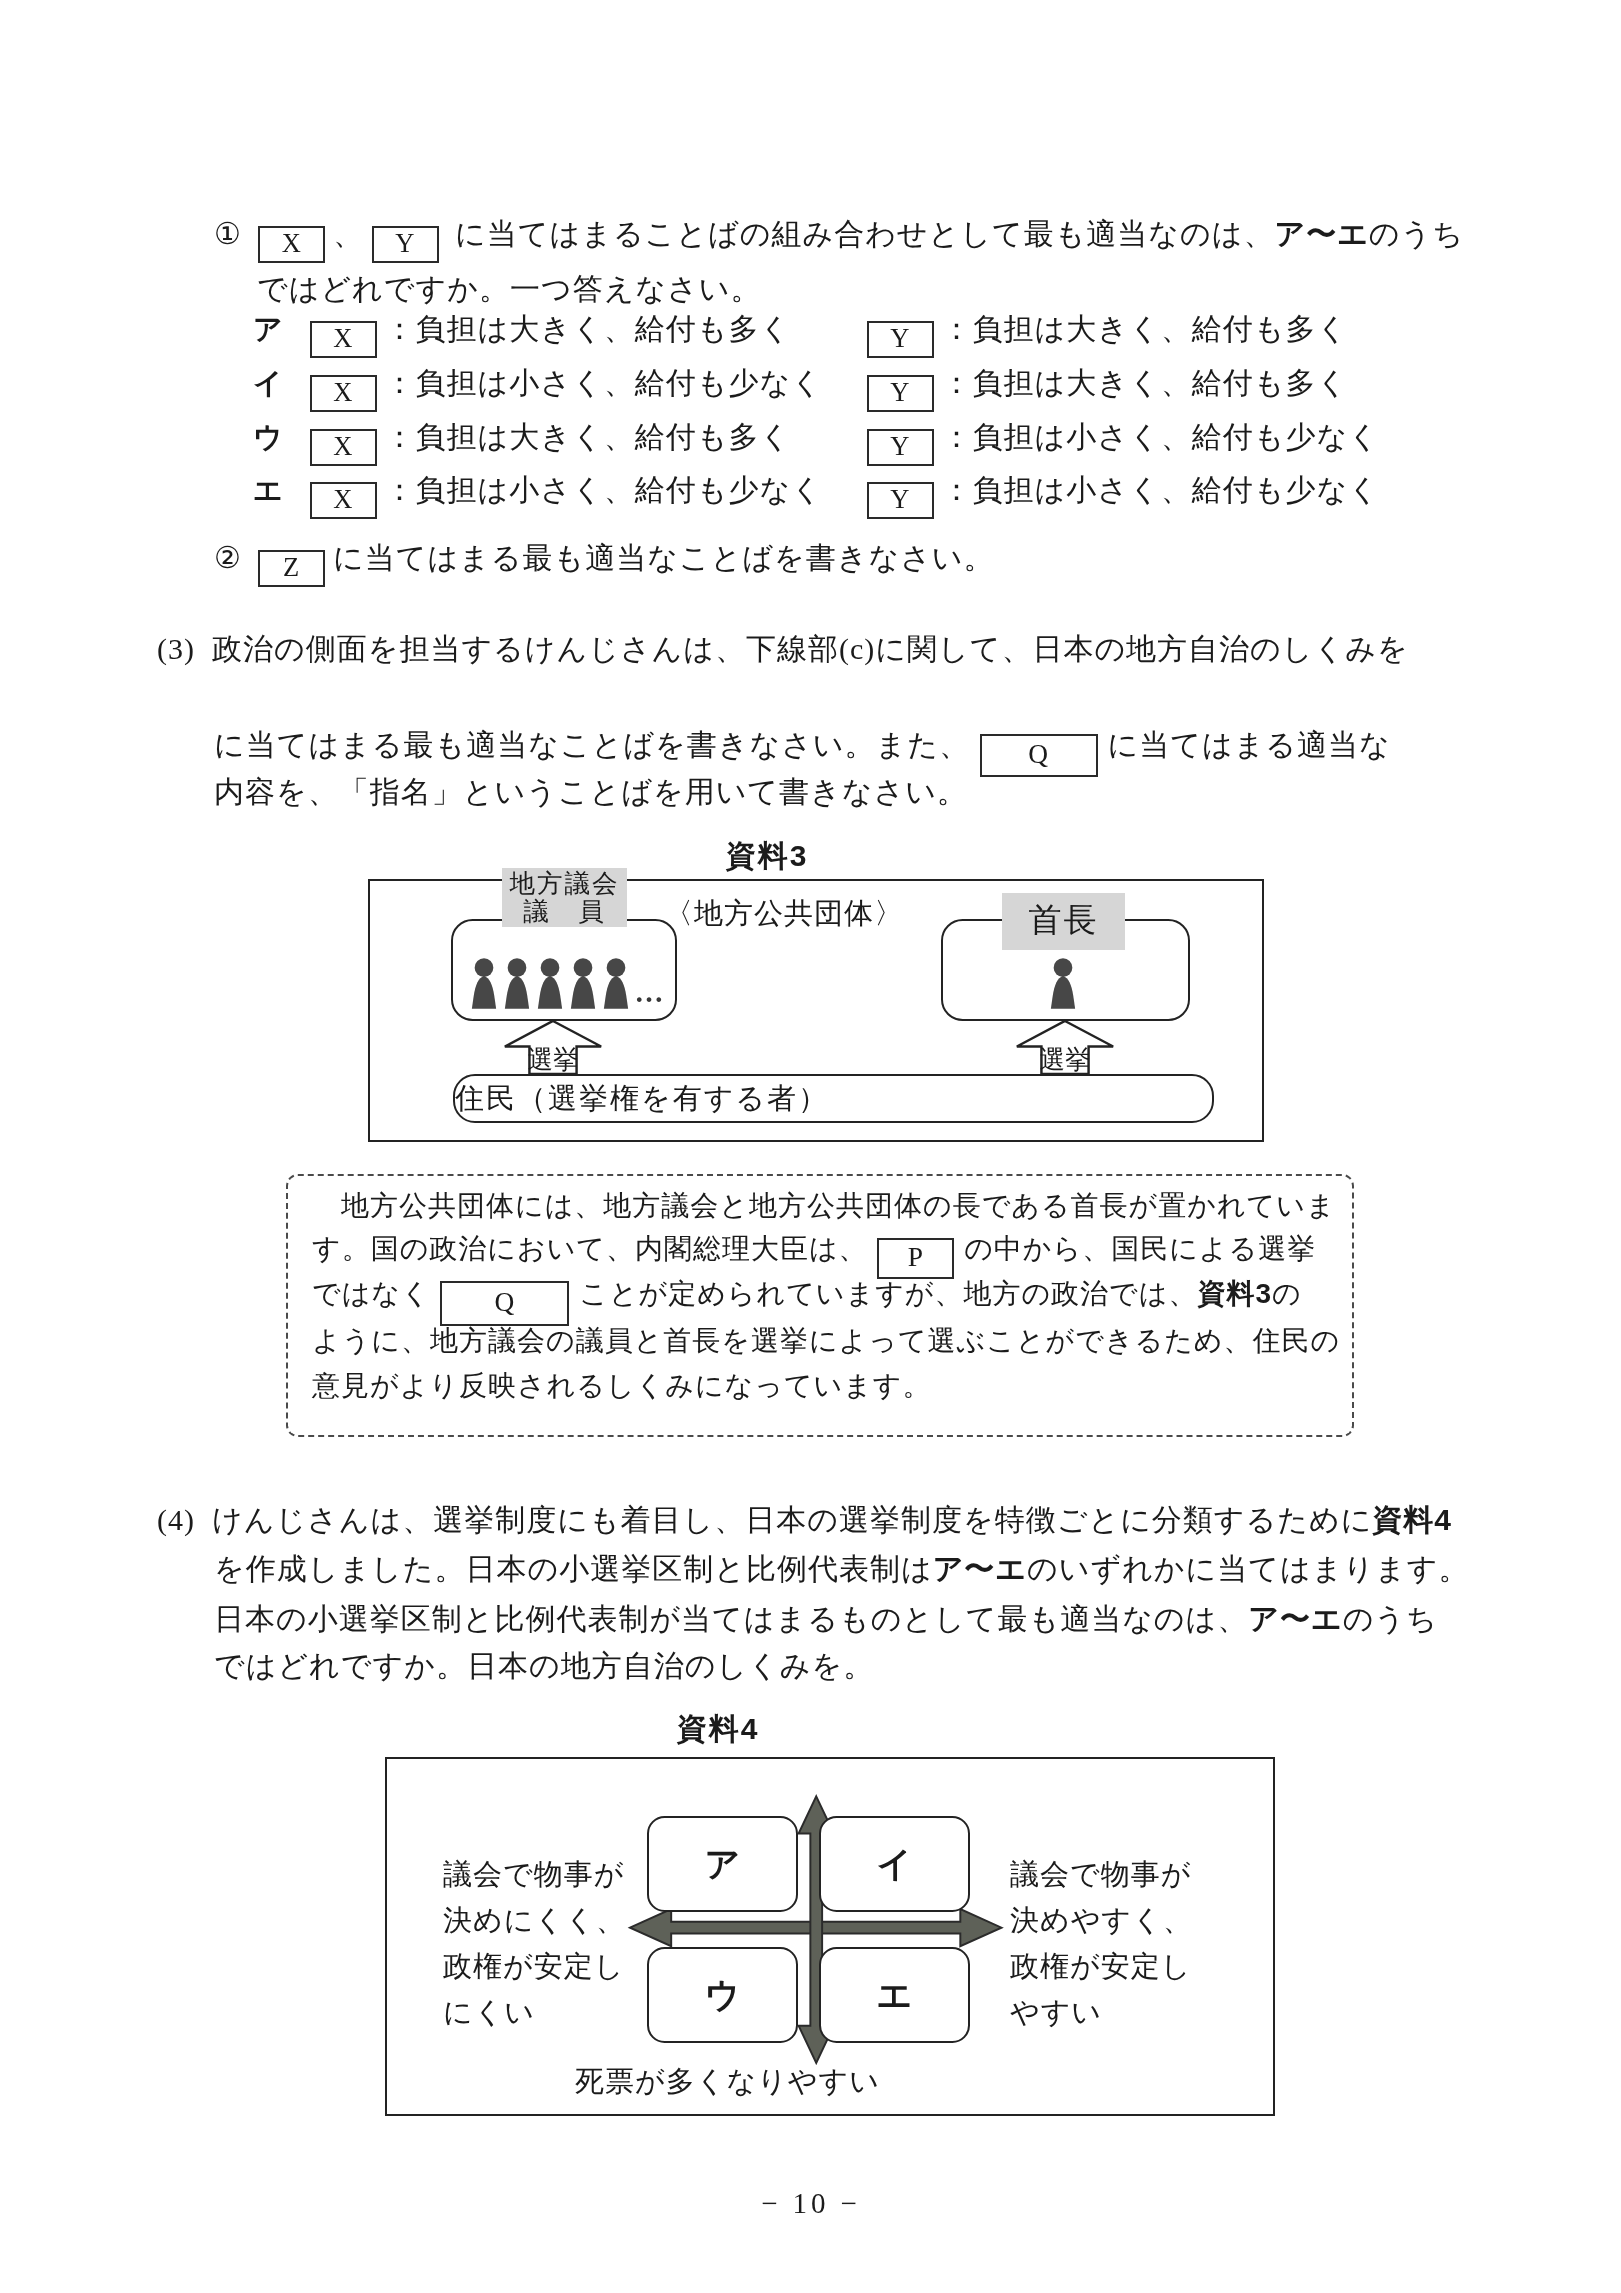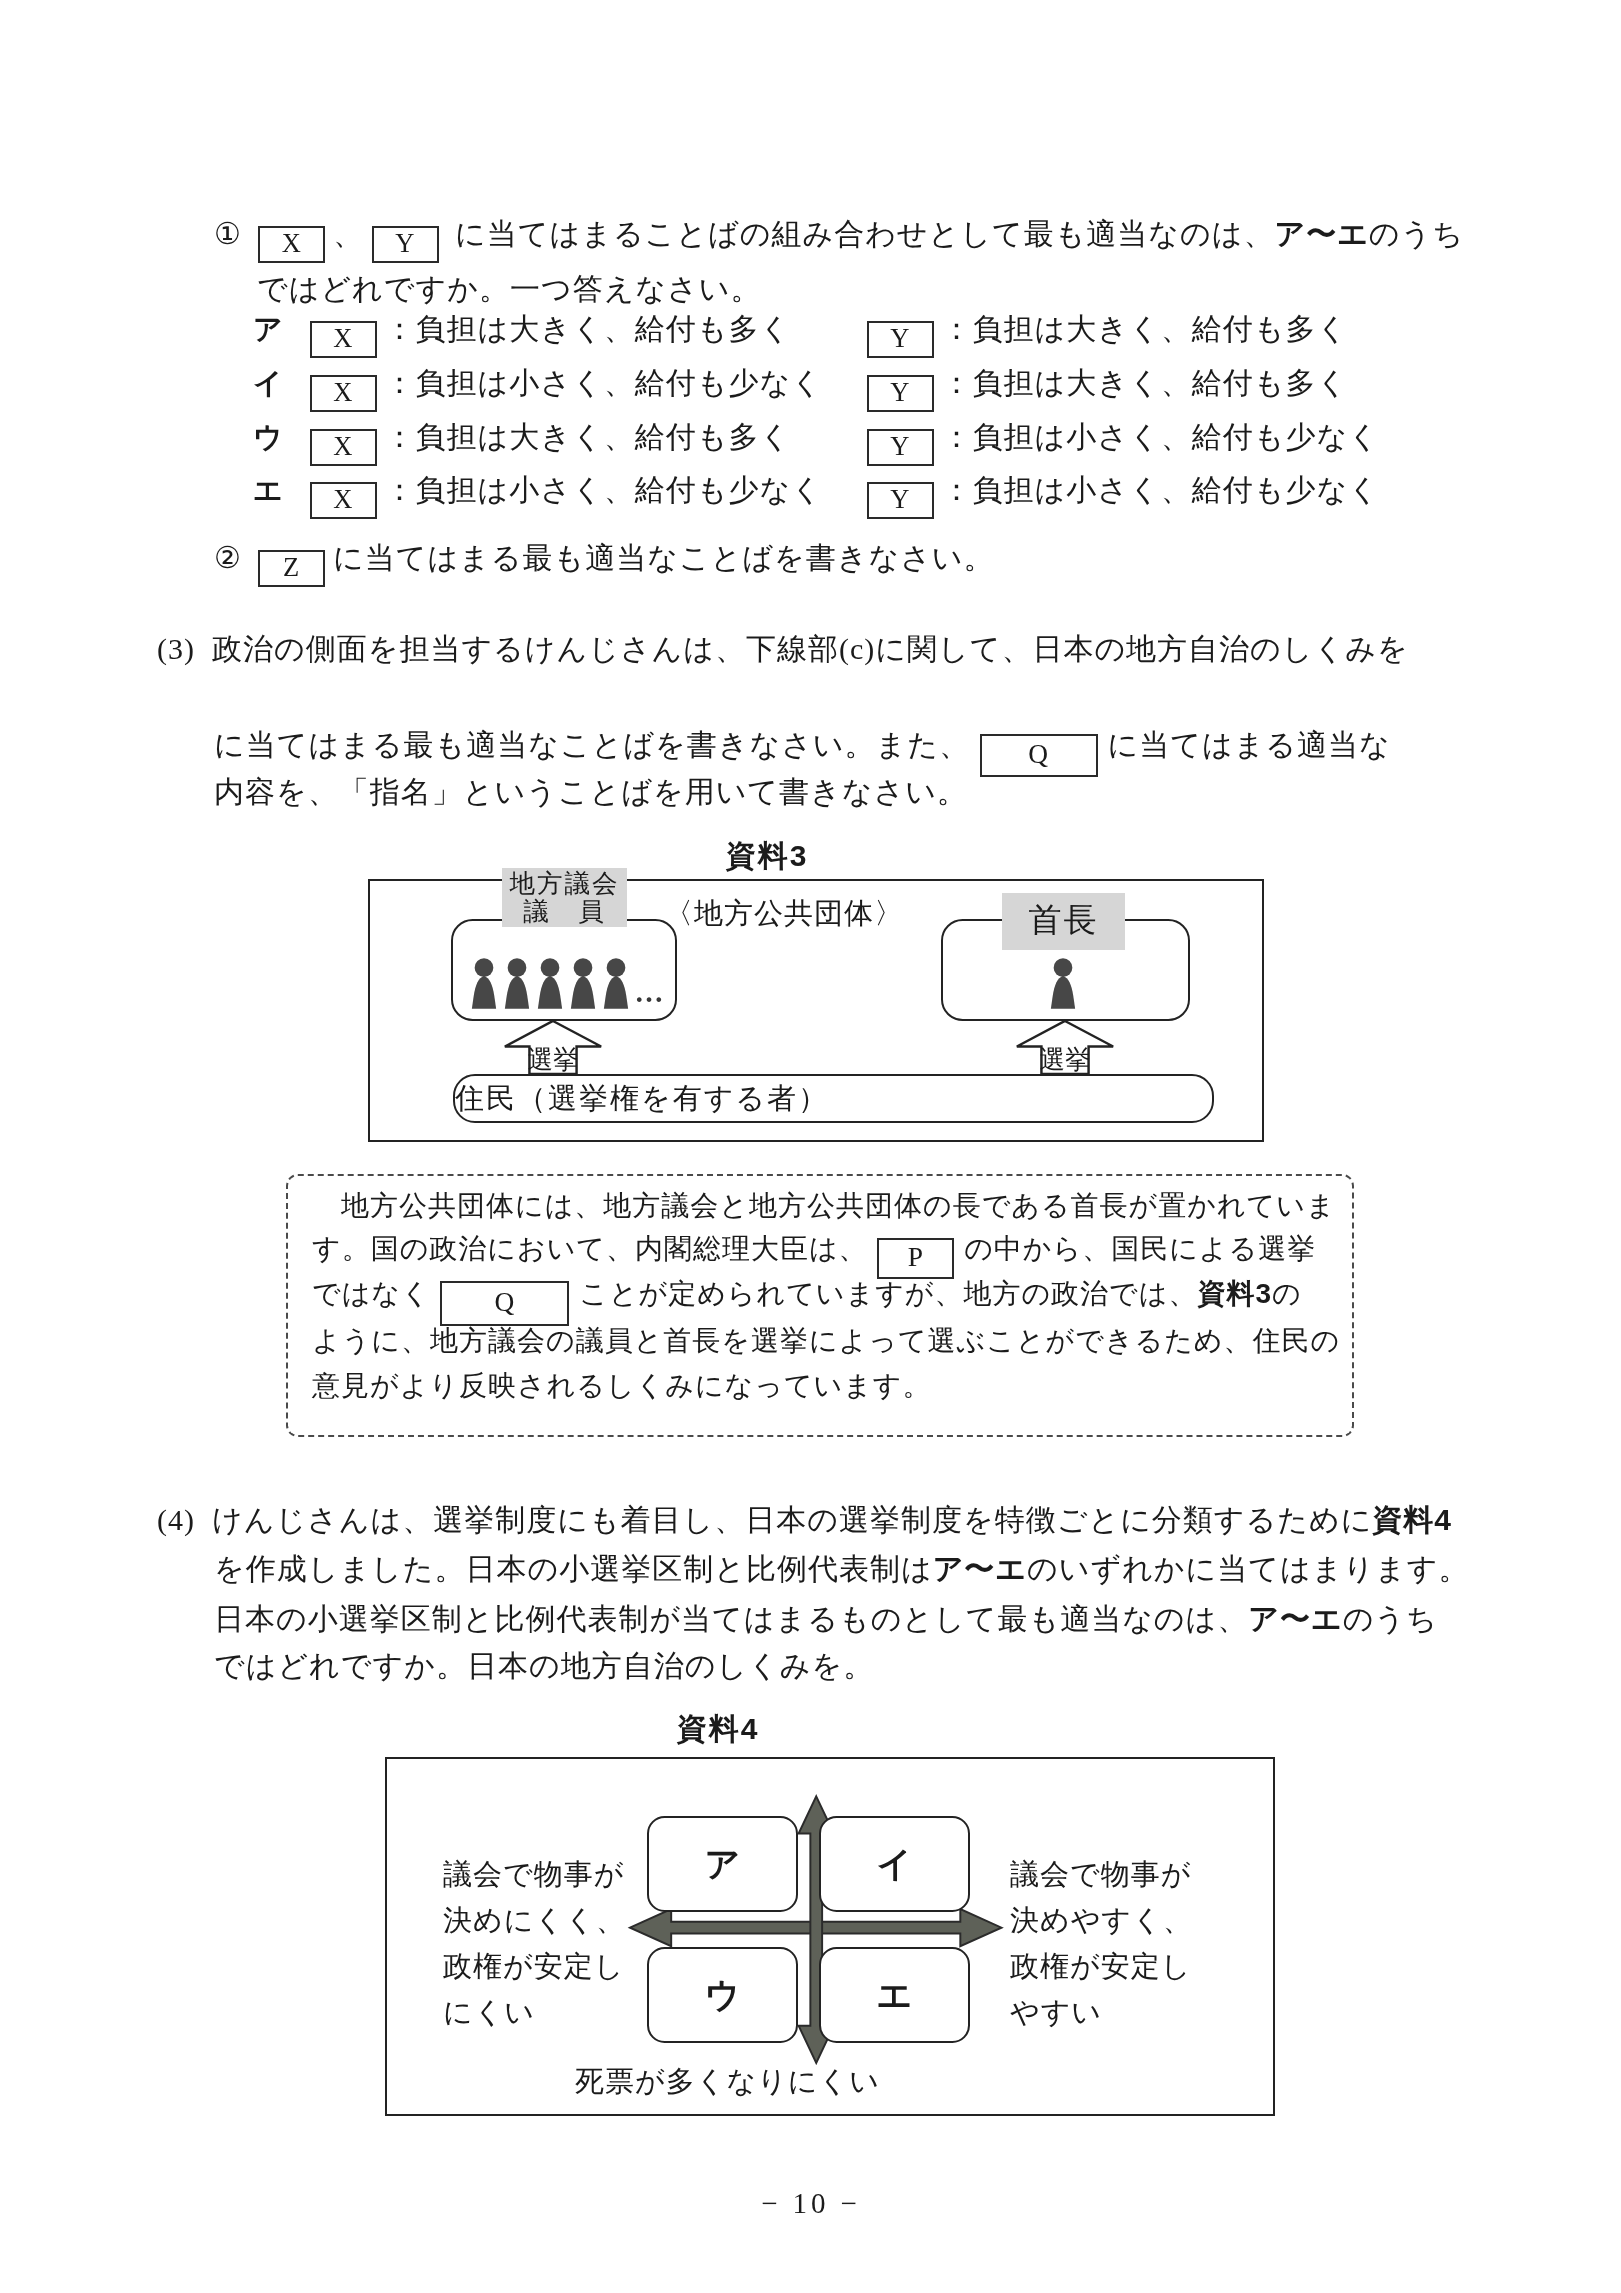--- a/index.html
+++ b/index.html
@@ -165,21 +165,21 @@
     <span>を作成しました。日本の小選挙区制と比例代表制は</span><span class="g">ア〜エ</span><span>のいずれかに当てはまります。</span>
   </div>
   <div class="abs tl" style="left:214px;top:1601px;">
     <span>日本の小選挙区制と比例代表制が当てはまるものとして最も適当なのは、</span><span class="g">ア〜エ</span><span>のうち</span>
   </div>
   <div class="abs tl" style="left:214px;top:1648px;">ではどれですか。日本の地方自治のしくみを。</div>
 
   <div class="abs ttl g" style="left:620px;top:1709px;width:196px;">資料4</div>
   <div class="frame" style="left:385px;top:1757px;width:886px;height:355px;border-width:2px;"></div>
 
-  <div class="axlabel" style="left:453px;top:2062px;width:549px;text-align:center;">死票が多くなりにくい</div>
+  <div class="axlabel" style="left:453px;top:2062px;width:549px;text-align:center;">死票が多くなりやすい</div>
 
   <svg class="abs" style="left:385px;top:1757px;" width="886" height="355" viewBox="0 0 904 362">
     <polygon points="250,174 292,155 292,168 587,168 587,155 629,174 587,193 587,180 292,180 292,193" fill="#5e6158" stroke="#2b2b2b" stroke-width="2"></polygon>
     <polygon points="440,40 458,78 446,78 446,274 458,274 440,312 422,274 434,274 434,78 422,78" fill="#5e6158" stroke="#2b2b2b" stroke-width="2"></polygon>
   </svg>
 
   <div class="qbox" style="left:647px;top:1816px;width:147px;height:92px;line-height:92px;">ア</div>
   <div class="qbox" style="left:819px;top:1816px;width:147px;height:92px;line-height:92px;">イ</div>
   <div class="qbox" style="left:647px;top:1947px;width:147px;height:92px;line-height:92px;">ウ</div>
   <div class="qbox" style="left:819px;top:1947px;width:147px;height:92px;line-height:92px;">エ</div>

